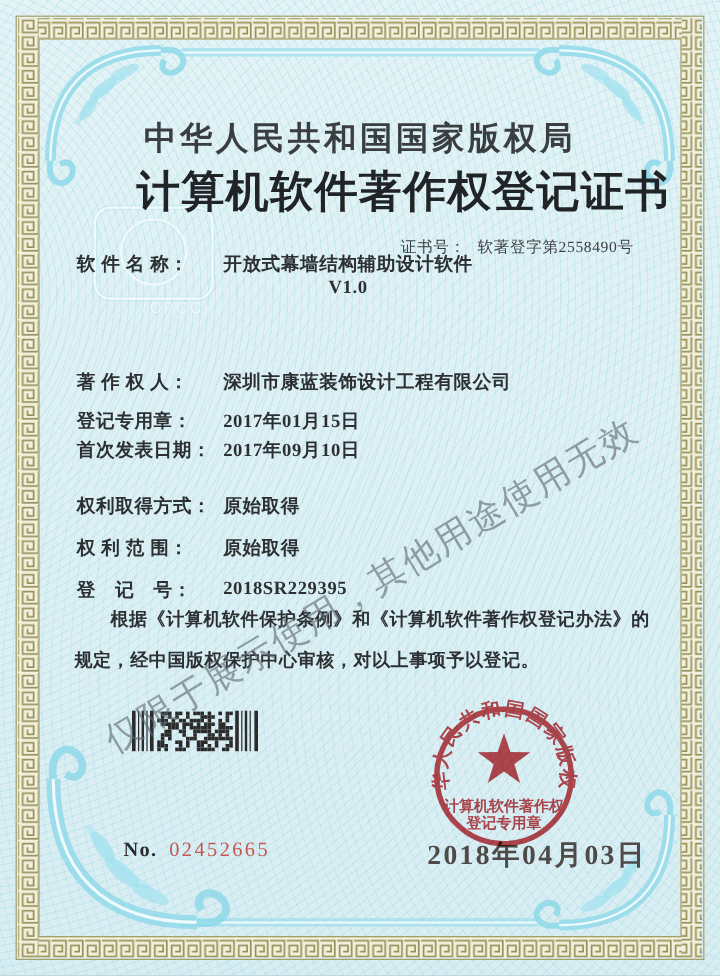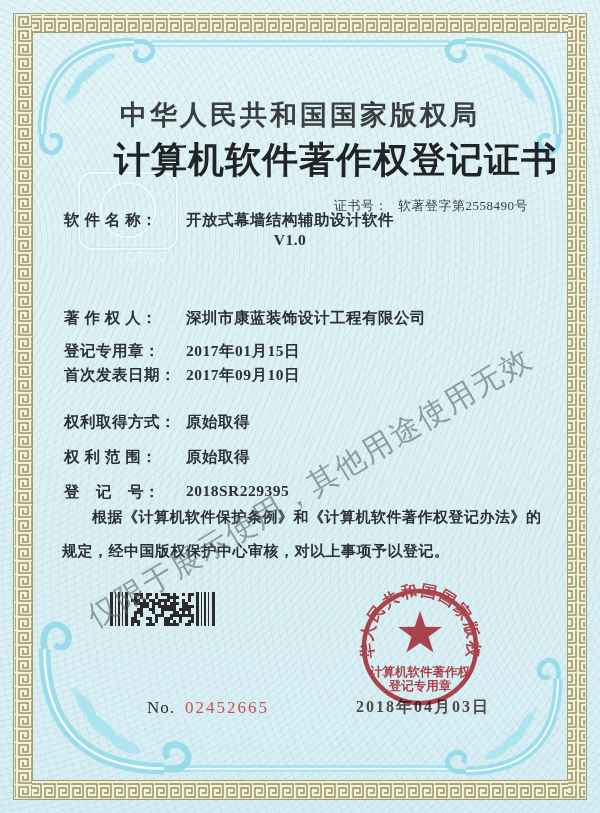--- a/index.html
+++ b/index.html
@@ -47,25 +47,25 @@
   .flabel{display:inline-block;width:122px;vertical-align:top;color:#2c3033;letter-spacing:.5px;}
   .fvalue{display:inline-block;vertical-align:top;white-space:pre-line;color:#2c3033;letter-spacing:.5px;max-width:340px;text-align:center;}
   .statement{
     position:absolute;left:62px;top:500px;width:480px;
     font-size:15px;font-weight:bold;line-height:34px;letter-spacing:.5px;
     text-indent:2em;color:#2c3033;
   }
   .barcode{position:absolute;left:110px;top:592px;width:106px;height:35px;}
   .seal{position:absolute;left:345px;top:572px;width:150px;height:150px;opacity:.9;mix-blend-mode:multiply;}
   .issue-date{
-    position:absolute;left:356px;top:697px;font-size:16px;letter-spacing:2px;
+    position:absolute;left:356px;top:697px;font-size:23px;letter-spacing:2px;
     color:#4e4a47;font-weight:bold;
   }
   .serial{position:absolute;left:103px;top:698px;font-size:17px;letter-spacing:1px;}
-  .serial .no{color:#2b2e30;font-weight:normal;margin-right:10px;margin-left:44px;}
+  .serial .no{color:#2b2e30;font-weight:bold;margin-right:10px;}
   .serial .num{color:#c3564e;letter-spacing:2px;}
   .watermark{
     position:absolute;left:310px;top:488px;white-space:nowrap;
     transform:translate(-50%,-50%) rotate(-31deg);
     font-family:"Liberation Sans","DejaVu Sans",sans-serif;
     font-size:30px;letter-spacing:2px;color:rgba(96,106,113,.62);
     z-index:5;pointer-events:none;
   }
   .seal-layer{z-index:6;}
 </style>

